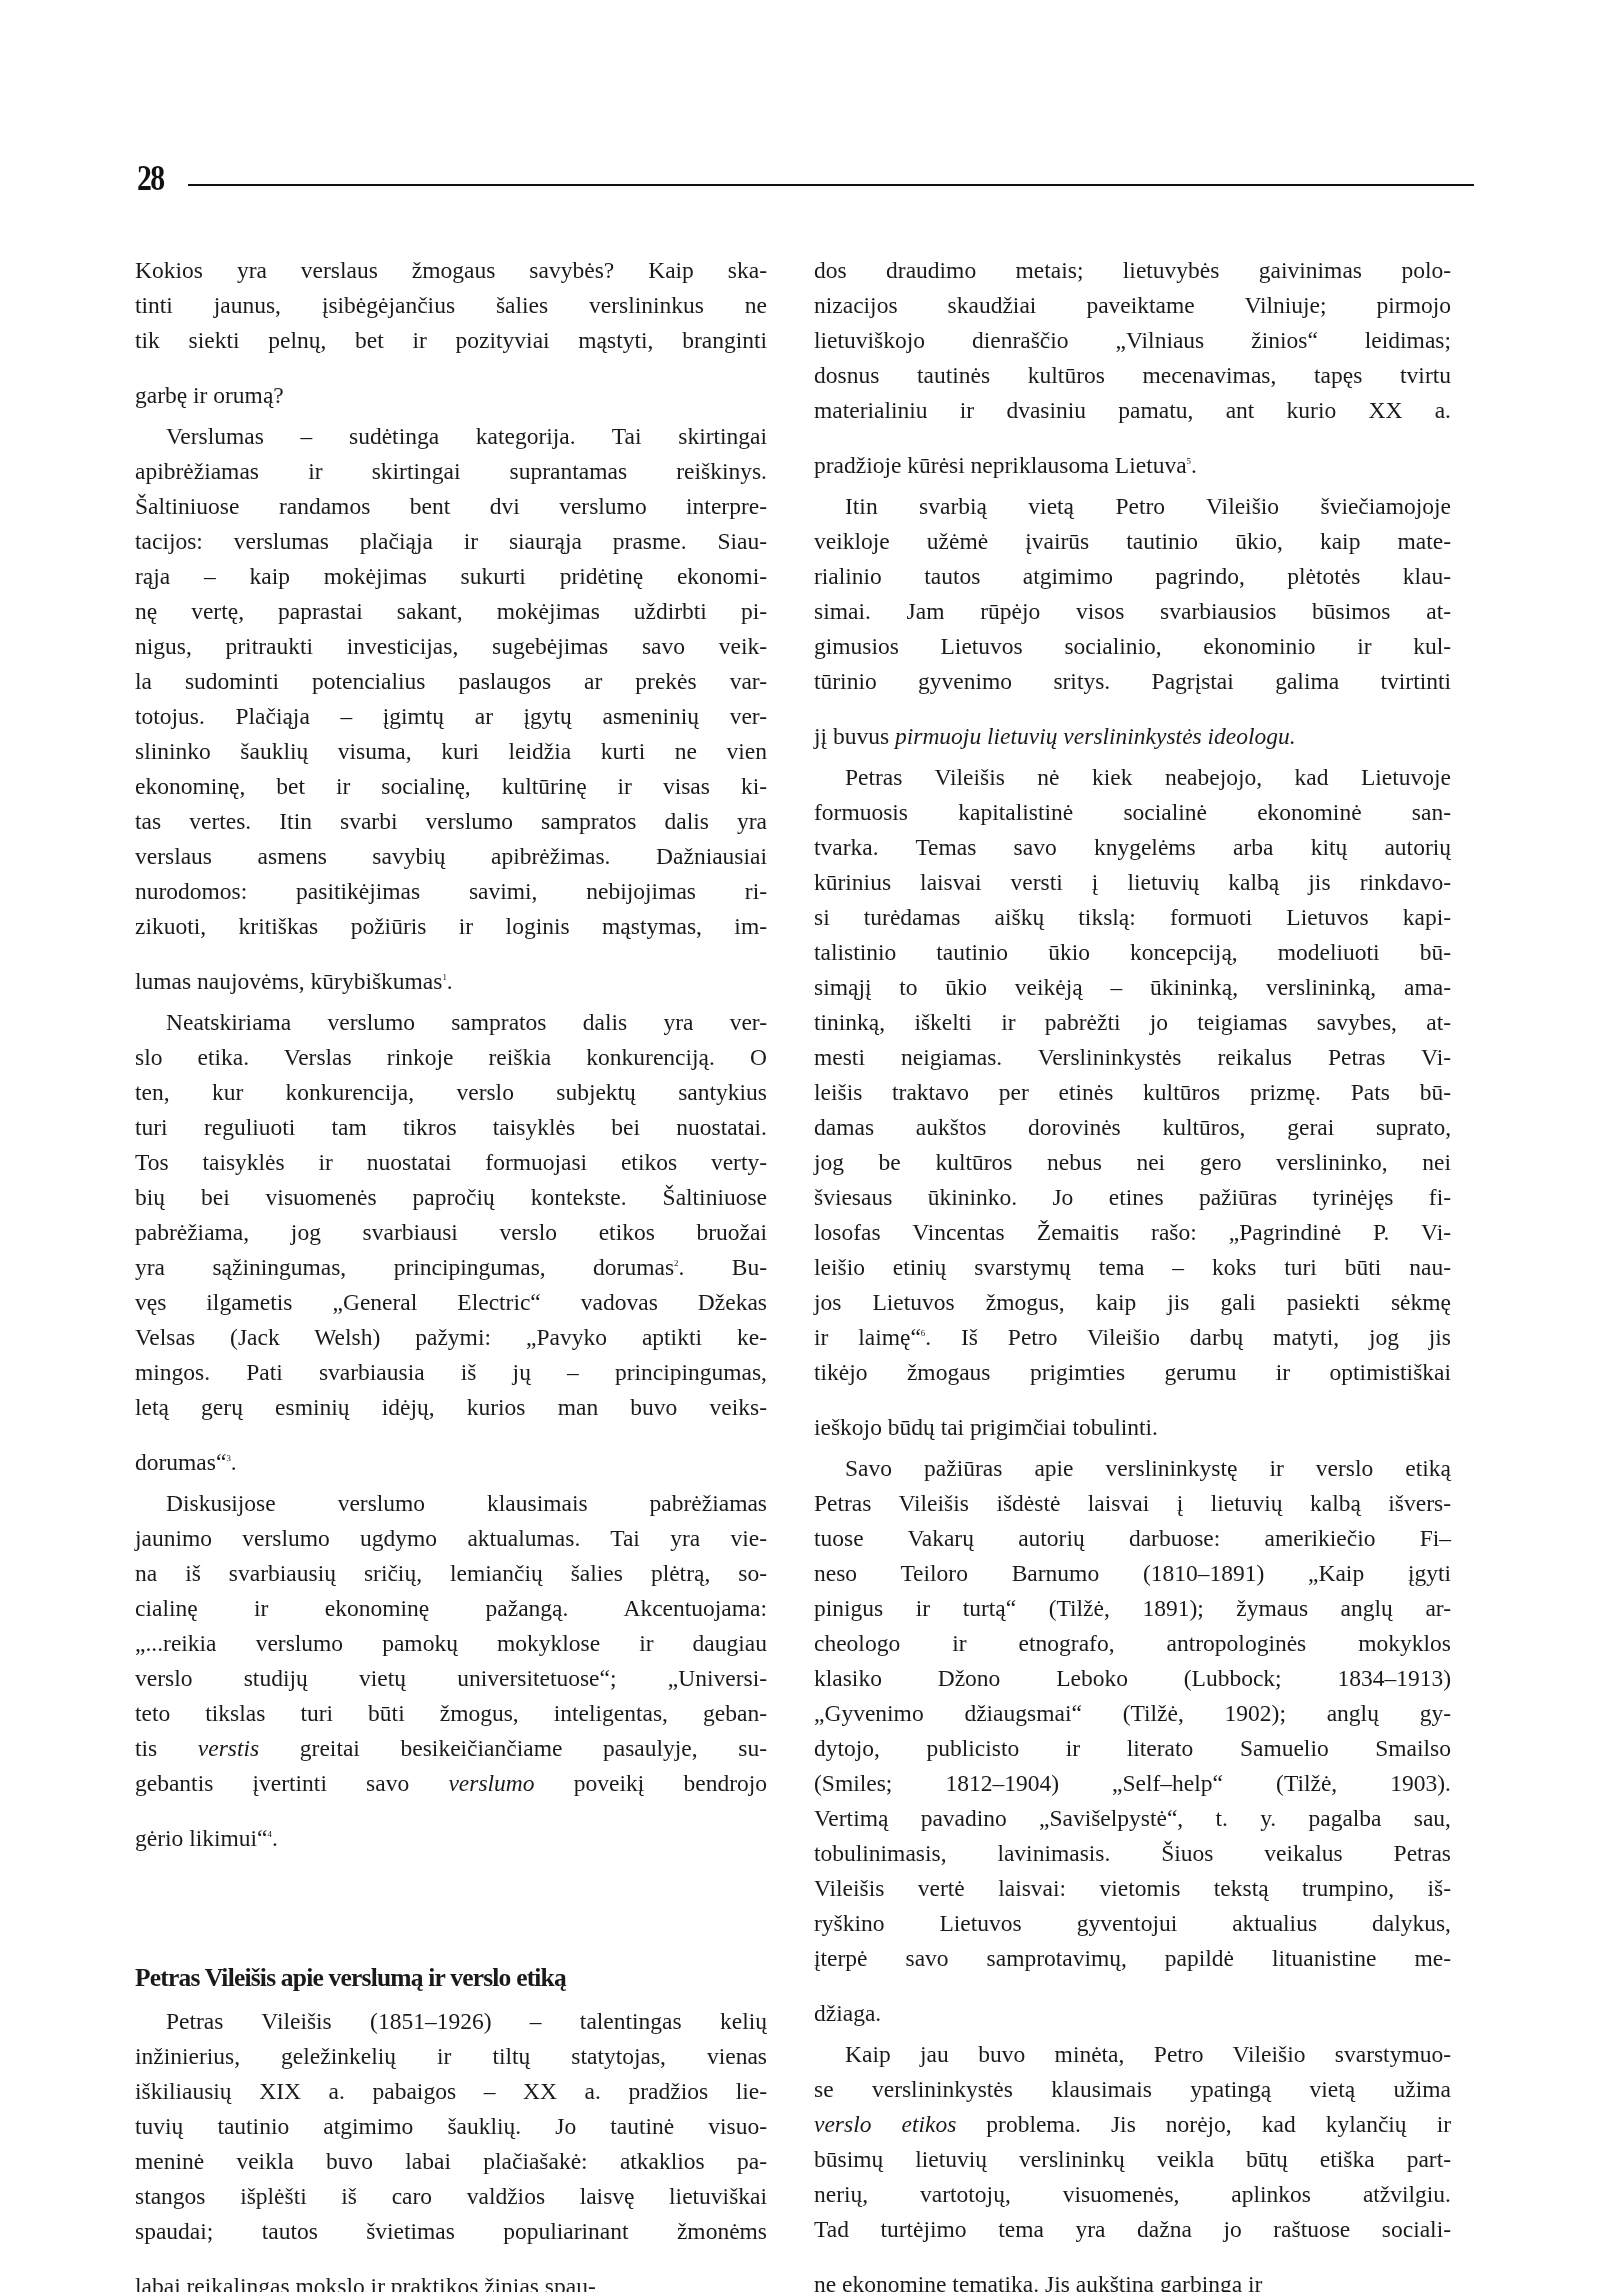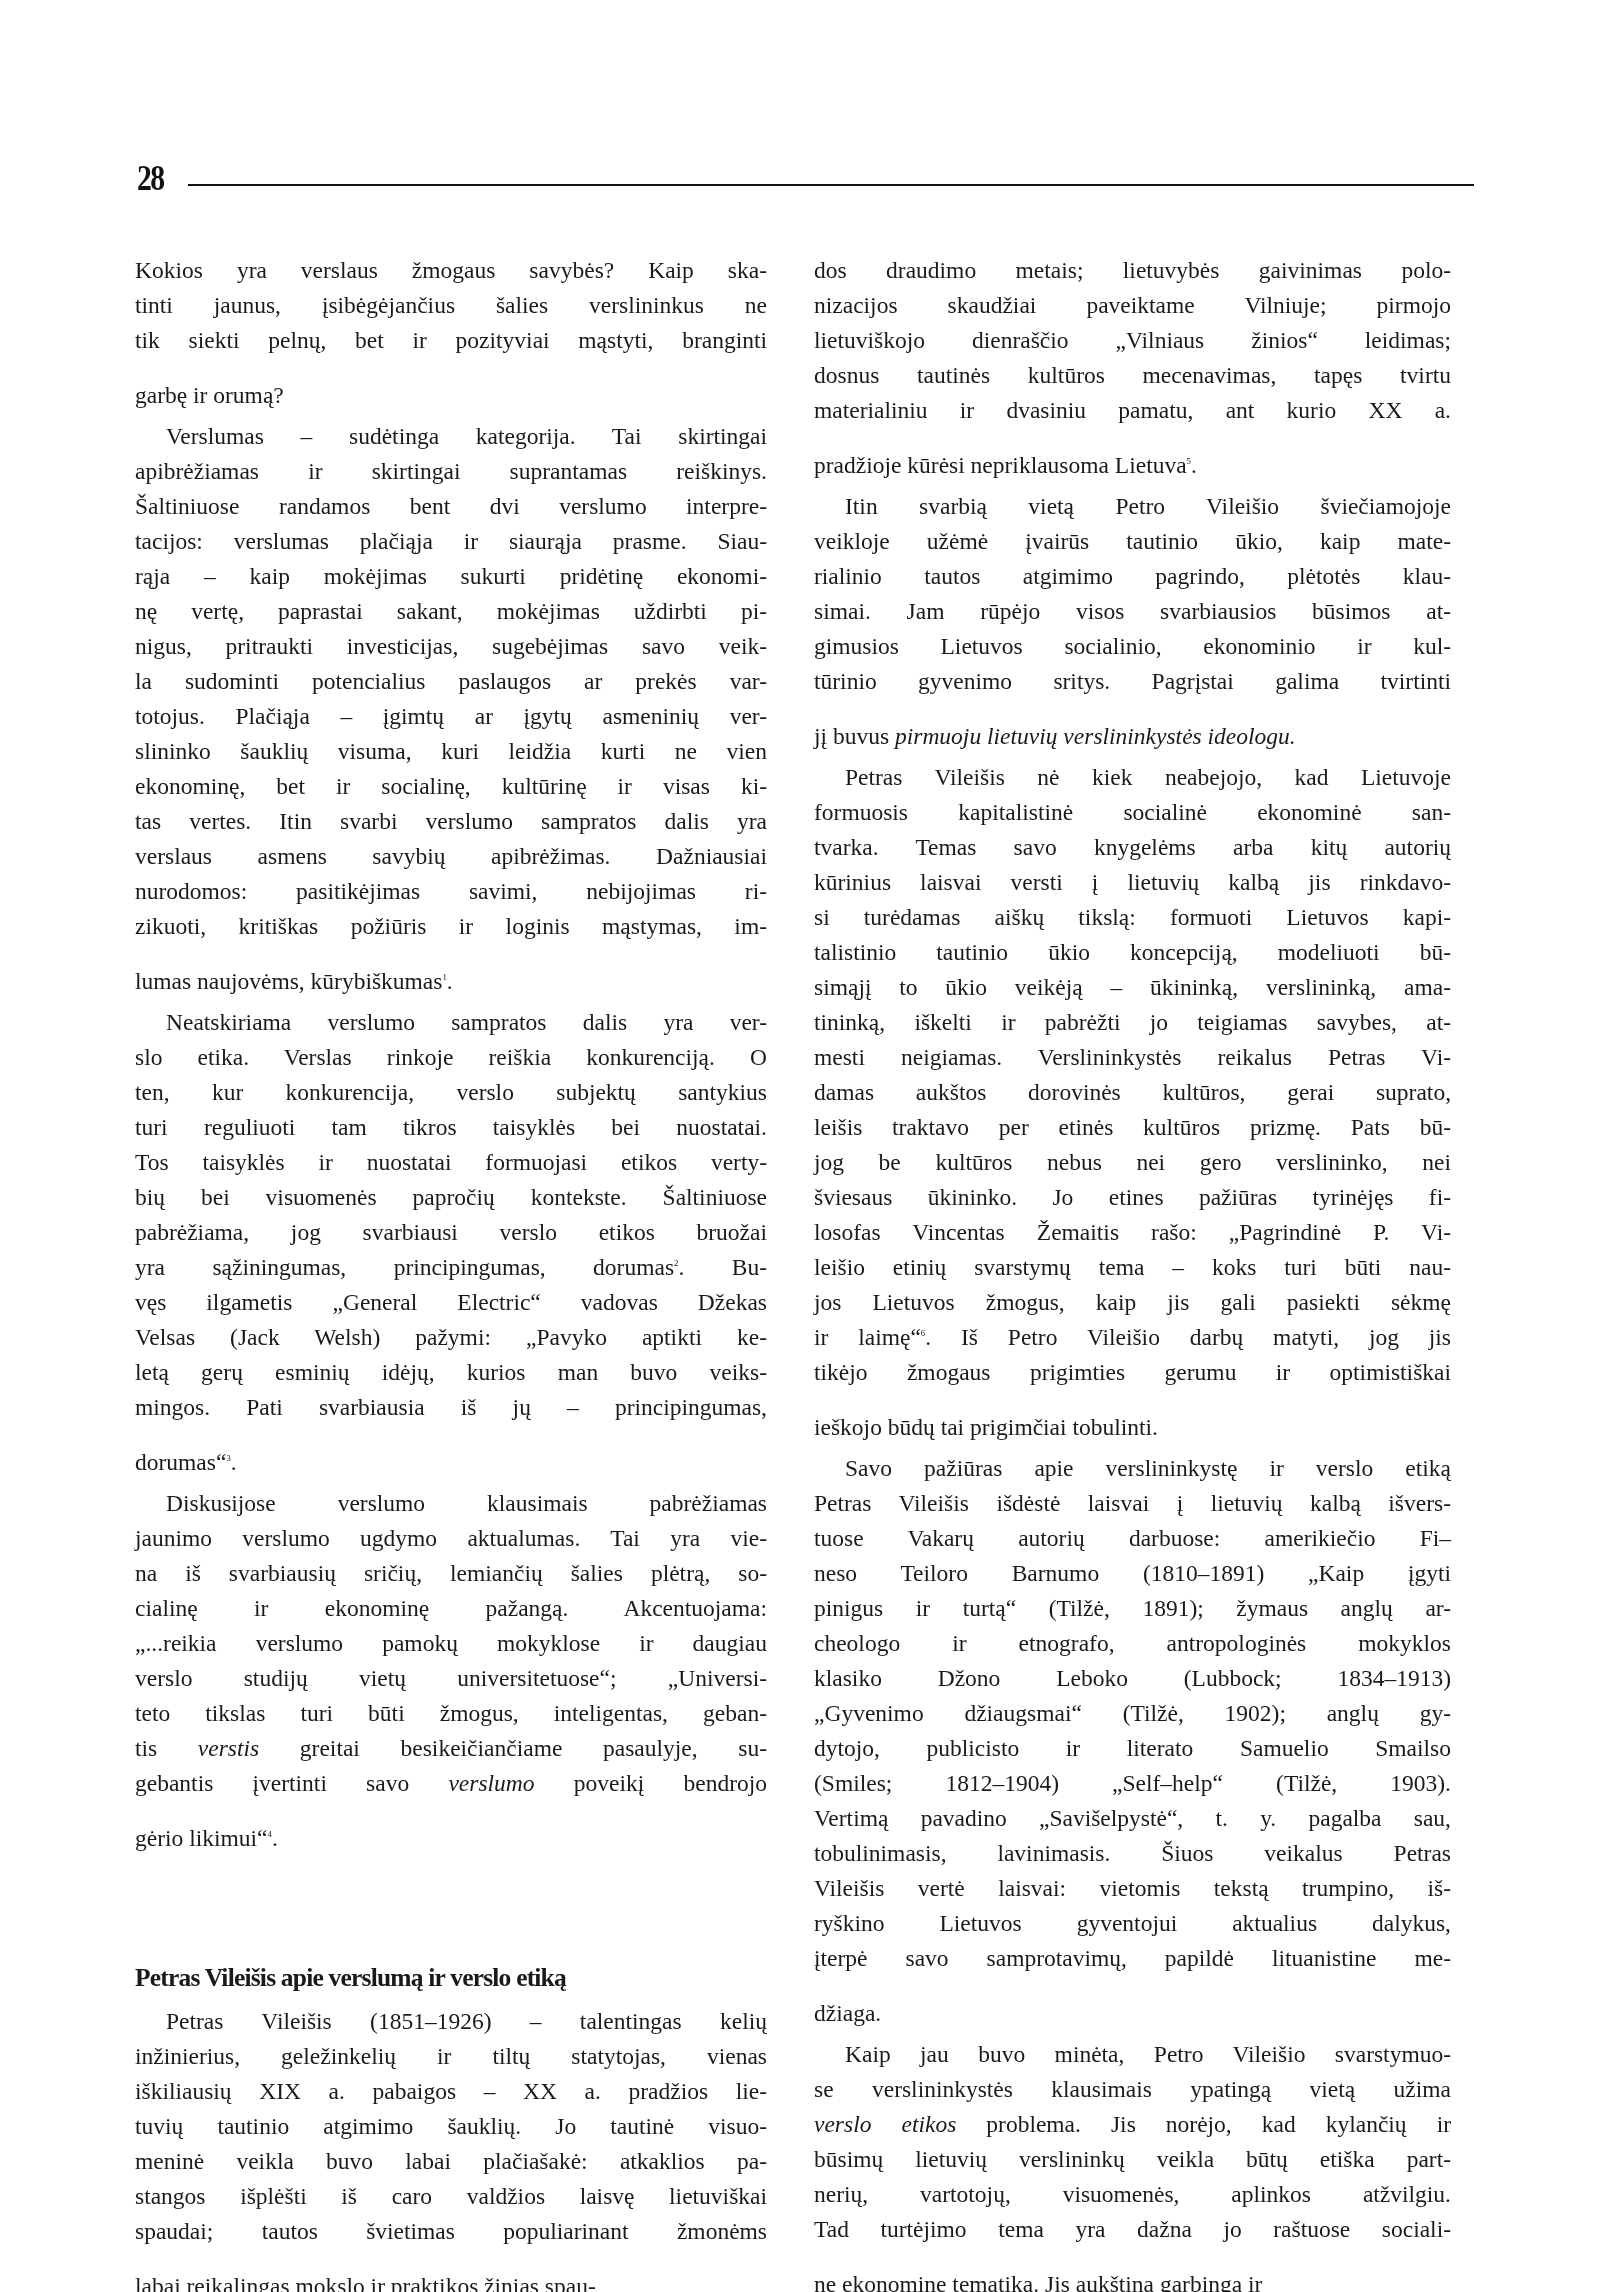--- a/index.html
+++ b/index.html
@@ -60,22 +60,22 @@
       <span class="line indent para-start">Neatskiriama verslumo sampratos dalis yra ver-</span>
       <span class="line">slo etika. Verslas rinkoje reiškia konkurenciją. O</span>
       <span class="line">ten, kur konkurencija, verslo subjektų santykius</span>
       <span class="line">turi reguliuoti tam tikros taisyklės bei nuostatai.</span>
       <span class="line">Tos taisyklės ir nuostatai formuojasi etikos verty-</span>
       <span class="line">bių bei visuomenės papročių kontekste. Šaltiniuose</span>
       <span class="line">pabrėžiama, jog svarbiausi verslo etikos bruožai</span>
       <span class="line">yra sąžiningumas, principingumas, dorumas<sup>2</sup>. Bu-</span>
       <span class="line">vęs ilgametis „General Electric“ vadovas Džekas</span>
       <span class="line">Velsas (Jack Welsh) pažymi: „Pavyko aptikti ke-</span>
+      <span class="line">mingos. Pati svarbiausia iš jų – principingumas,</span>
       <span class="line">letą gerų esminių idėjų, kurios man buvo veiks-</span>
-      <span class="line">mingos. Pati svarbiausia iš jų – principingumas,</span>
       <span class="line last">dorumas“<sup>3</sup>.</span>
     </div>
     <div>
       <span class="line indent para-start">Diskusijose verslumo klausimais pabrėžiamas</span>
       <span class="line">jaunimo verslumo ugdymo aktualumas. Tai yra vie-</span>
       <span class="line">na iš svarbiausių sričių, lemiančių šalies plėtrą, so-</span>
       <span class="line">cialinę ir ekonominę pažangą. Akcentuojama:</span>
       <span class="line">„...reikia verslumo pamokų mokyklose ir daugiau</span>
       <span class="line">verslo studijų vietų universitetuose“; „Universi-</span>
       <span class="line">teto tikslas turi būti žmogus, inteligentas, geban-</span>
@@ -116,22 +116,22 @@
     <div>
       <span class="line indent para-start">Petras Vileišis nė kiek neabejojo, kad Lietuvoje</span>
       <span class="line">formuosis kapitalistinė socialinė ekonominė san-</span>
       <span class="line">tvarka. Temas savo knygelėms arba kitų autorių</span>
       <span class="line">kūrinius laisvai versti į lietuvių kalbą jis rinkdavo-</span>
       <span class="line">si turėdamas aiškų tikslą: formuoti Lietuvos kapi-</span>
       <span class="line">talistinio tautinio ūkio koncepciją, modeliuoti bū-</span>
       <span class="line">simąjį to ūkio veikėją – ūkininką, verslininką, ama-</span>
       <span class="line">tininką, iškelti ir pabrėžti jo teigiamas savybes, at-</span>
       <span class="line">mesti neigiamas. Verslininkystės reikalus Petras Vi-</span>
+      <span class="line">leišis traktavo per etinės kultūros prizmę. Pats bū-</span>
       <span class="line">damas aukštos dorovinės kultūros, gerai suprato,</span>
-      <span class="line">leišis traktavo per etinės kultūros prizmę. Pats bū-</span>
       <span class="line">jog be kultūros nebus nei gero verslininko, nei</span>
       <span class="line">šviesaus ūkininko. Jo etines pažiūras tyrinėjęs fi-</span>
       <span class="line">losofas Vincentas Žemaitis rašo: „Pagrindinė P. Vi-</span>
       <span class="line">leišio etinių svarstymų tema – koks turi būti nau-</span>
       <span class="line">jos Lietuvos žmogus, kaip jis gali pasiekti sėkmę</span>
       <span class="line">ir laimę“<sup>6</sup>. Iš Petro Vileišio darbų matyti, jog jis</span>
       <span class="line">tikėjo žmogaus prigimties gerumu ir optimistiškai</span>
       <span class="line last">ieškojo būdų tai prigimčiai tobulinti.</span>
     </div>
     <div>

